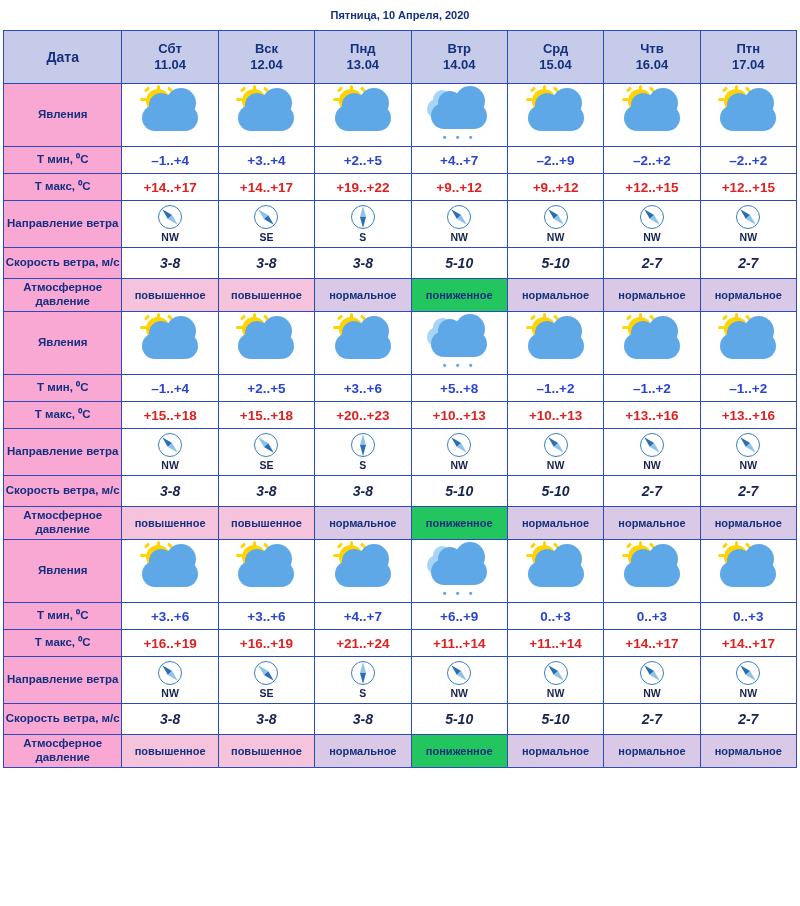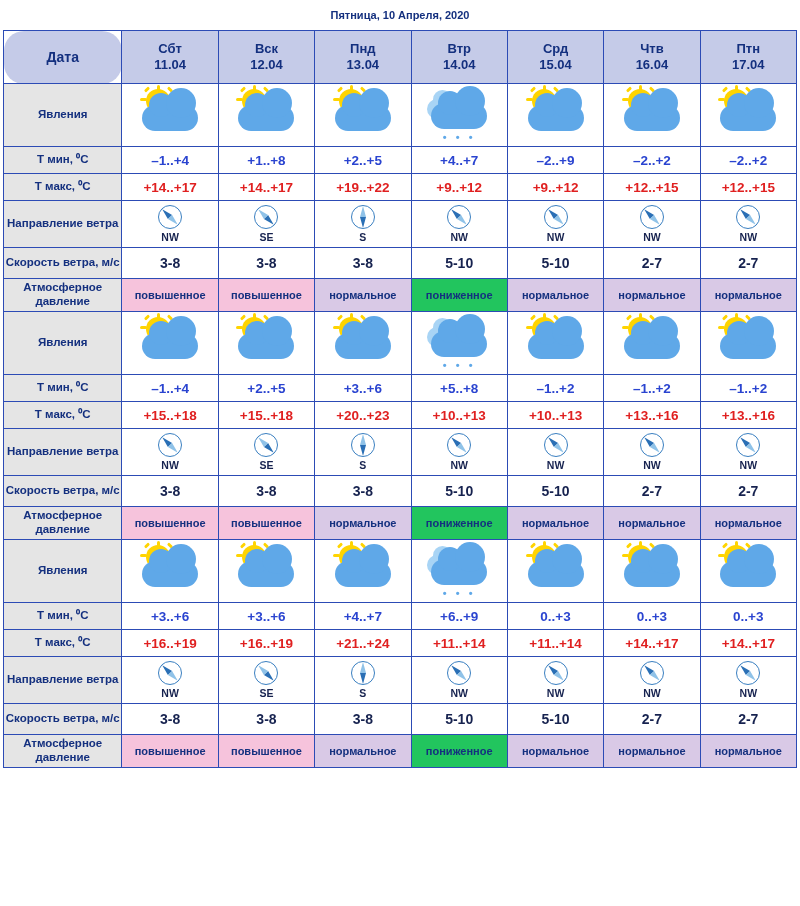--- a/index.html
+++ b/index.html
@@ -43,48 +43,48 @@
     background:#c5cbe8;
     color:#14307f;
     font-size:13px;
     font-weight:bold;
     height:52px;
     line-height:1.25;
   }
   .head-cell .d1{display:block;}
   .head-cell .d2{display:block;}
   .head-label{
-    background:#c5cbe8;color:#14307f;font-weight:bold;font-size:14px;border-radius:20px;
+    background:#c5cbe8;color:#14307f;font-weight:bold;font-size:14px;
   }
 
   
   .region{
     background:#dfe9cd;
     color:#14307f;
     font-weight:bold;
     font-size:14.5px;
     height:26px;
     letter-spacing:.4px;
   }
 
   
   .lab{
-    background:#e5e5e5;
+    background:#f9a8d4;
     color:#14307f;
     font-weight:bold;
     font-size:11.5px;
     line-height:1.2;
     padding:3px 2px;
   }
 
   
   .v{background:#ffffff;font-size:13.5px;font-weight:bold;}
   .tmin{color:#2a44d0;}
   .tmax{color:#e02020;}
-  .spd{color:#16224f;font-size:14px;}
+  .spd{color:#16224f;font-size:14px;font-style:italic;}
   .dir{color:#16224f;font-size:10.5px;font-weight:bold;}
   .icon-cell{height:62px;background:#ffffff;}
   .wind-cell{height:46px;background:#ffffff;margin-left:20px;}
   .temp-cell{height:26px;}
   .spd-cell{height:30px;}
 
   .press{
     font-size:11px;font-weight:bold;color:#14307f;height:32px;line-height:1.15;
   }
   .p-high{background:#f6c3dc;}
@@ -270,21 +270,21 @@
               <div class="ray" style="left:36px;top:9px;width:7px;height:3px;"></div>
               <div class="ray" style="left:10px;top:-1px;width:6px;height:3px;transform:rotate(-45deg);"></div>
               <div class="ray" style="left:33px;top:-1px;width:6px;height:3px;transform:rotate(45deg);"></div>
               <div class="cloud-main"></div>
             </div>
           </td>
         </tr>
         <tr>
           <td class="lab">Т мин, ⁰С</td>
           <td class="v temp-cell tmin">–1..+4</td>
-          <td class="v temp-cell tmin">+1..+8</td>
+          <td class="v temp-cell tmin">+3..+4</td>
           <td class="v temp-cell tmin">+2..+5</td>
           <td class="v temp-cell tmin">+4..+7</td>
           <td class="v temp-cell tmin">–2..+9</td>
           <td class="v temp-cell tmin">–2..+2</td>
           <td class="v temp-cell tmin">–2..+2</td>
         </tr>
         <tr>
           <td class="lab">Т макс, ⁰С</td>
           <td class="v temp-cell tmax">+14..+17</td>
           <td class="v temp-cell tmax">+14..+17</td>

